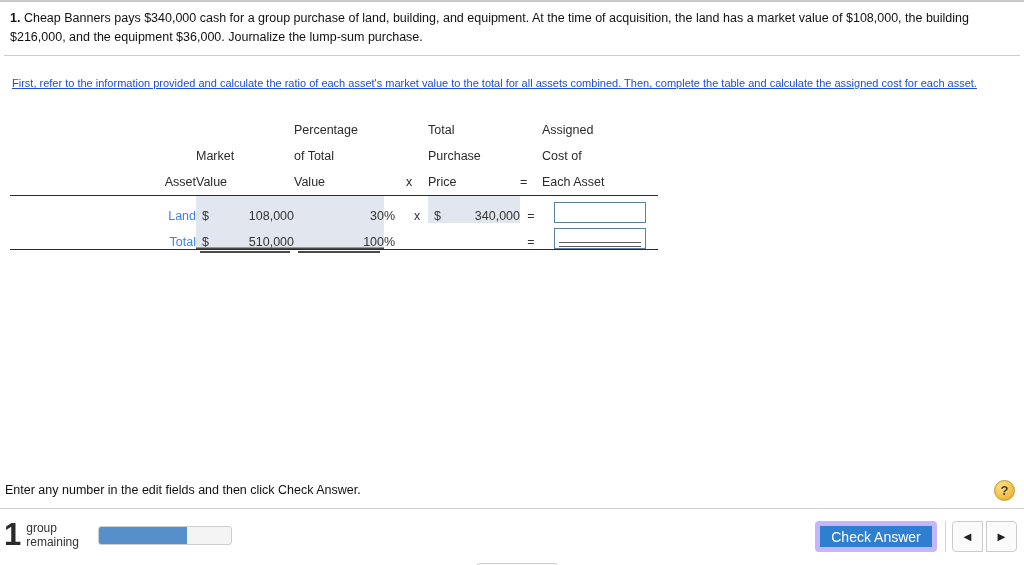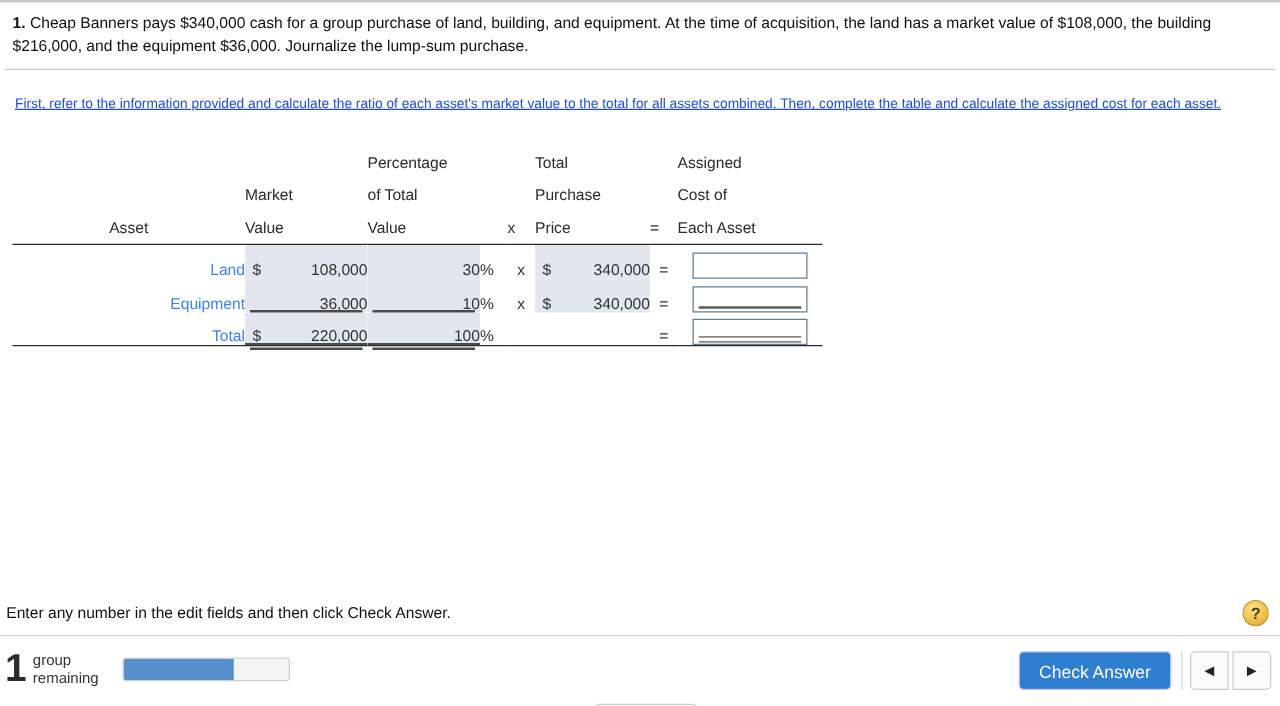--- a/index.html
+++ b/index.html
@@ -80,21 +80,21 @@
   
   .hdr {
     font-weight: bold;
     color: #2b2b2b;
     font-size: 12.5px;
     text-align: left;
     height: 26px;
     line-height: 26px;
     white-space: nowrap;
   }
-  .hdr-left { text-align: center; margin-top: 44px; }
+  .hdr-left { text-align: right; margin-top: 44px; }
   .hdr-row-last td { padding-bottom: 2px; }
 
   .rule-under-head {
     border-bottom: 1.6px solid #2b2b2b;
   }
 
   
   .shade { background: #e2e7ef; }
 
   
@@ -268,21 +268,21 @@
     color: #333;
     font-family: "Liberation Sans", sans-serif;
     cursor: pointer;
     margin-top: 42px;
   }
   .check-answer {
     position: absolute;
     left: 815px; top: 521px;
     width: 122px; height: 31px;
     background: #2f7fd1;
-    border: 1px solid #c4b5fd;
+    border: 5px solid #c4b5fd;
     border-radius: 4px;
     color: #ffffff;
     font-size: 14px;
     font-family: "Liberation Sans", sans-serif;
     cursor: pointer;
   }
   .nav-sep {
     position: absolute;
     left: 945px; top: 521px;
     width: 1px; height: 31px;
@@ -376,44 +376,26 @@
           <span class="dollar">$</span>
           <span>340,000</span>
         </td>
         <td class="opsym">=</td>
         <td>
           <span class="ansbox"></span>
         </td>
       </tr>
 
 
-      <tr class="row">
-        <td class="asset-name">Equipment</td>
-        <td class="num numcell shade u-single-inner">
-          <span class="dollar"></span>
-          <span>36,000</span>
-        </td>
-        <td class="num numcell shade u-single-inner">10</td>
-        <td class="pctsym">%</td>
-        <td class="opsym">x</td>
-        <td class="num numcell shade">
-          <span class="dollar">$</span>
-          <span>340,000</span>
-        </td>
-        <td class="opsym">=</td>
-        <td>
-          <span class="ansbox inner-single"></span>
-        </td>
-      </tr>
 
       <tr class="row">
         <td class="asset-name tbl-bottom">Total</td>
         <td class="num numcell shade u-double tbl-bottom">
           <span class="dollar">$</span>
-          <span>220,000</span>
+          <span>510,000</span>
         </td>
         <td class="num numcell shade u-double tbl-bottom">100</td>
         <td class="pctsym tbl-bottom">%</td>
         <td class="opsym tbl-bottom"></td>
         <td class="num numcell tbl-bottom">
           <span class="dollar"></span>
           <span></span>
         </td>
         <td class="opsym tbl-bottom">=</td>
         <td class="tbl-bottom">

